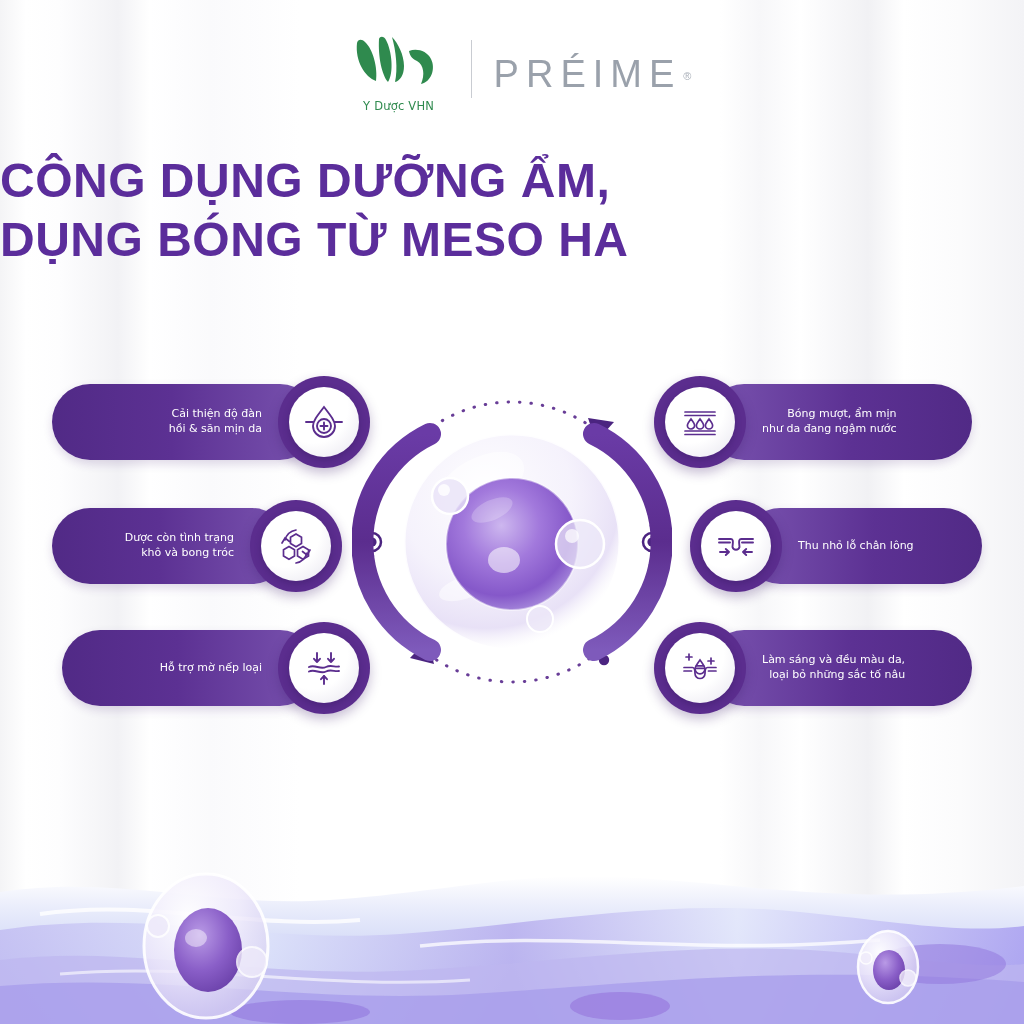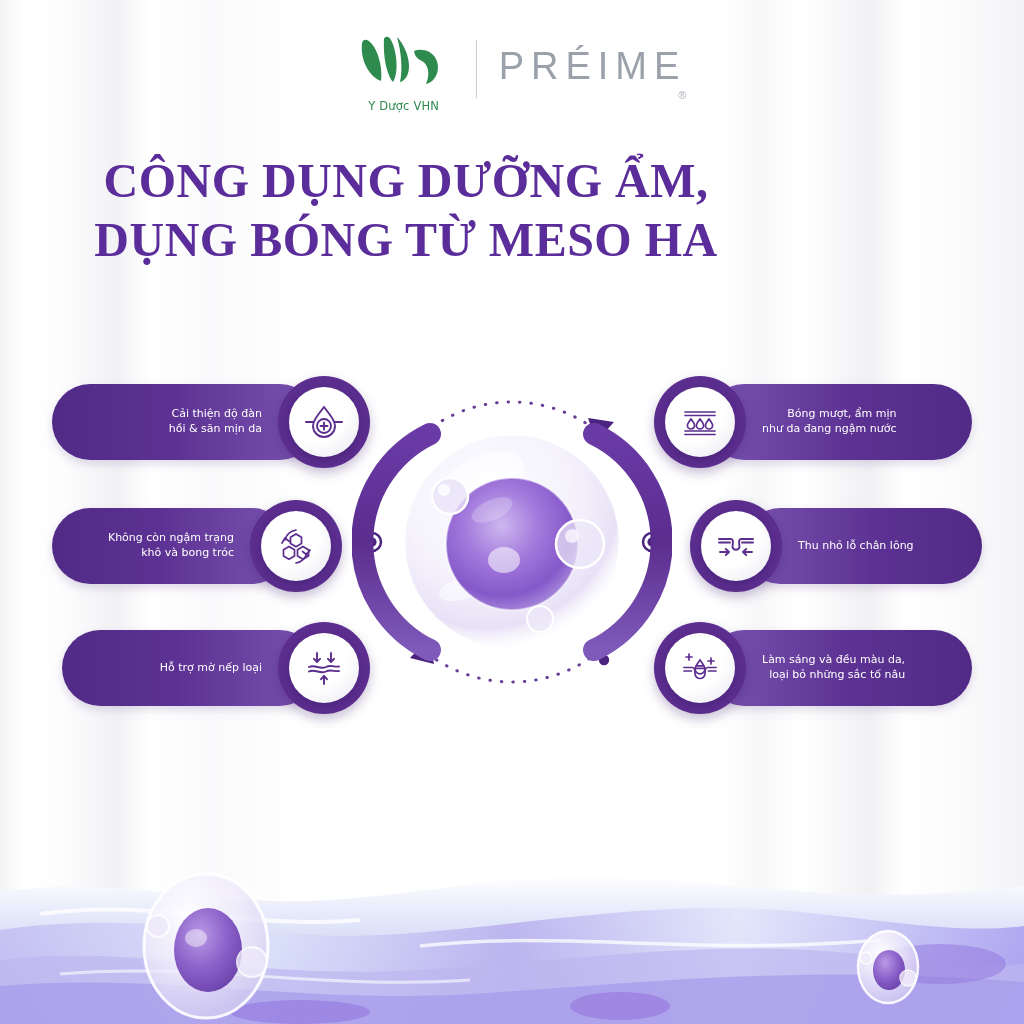--- a/index.html
+++ b/index.html
@@ -17,29 +17,29 @@
   }
 
   
   .logobar{position:absolute;left:0;top:28px;width:1024px;height:92px;
     display:flex;align-items:center;justify-content:center;gap:0px;}
   .vhn{display:flex;flex-direction:column;align-items:center;width:132px;}
   .vhn-mark{width:96px;height:52px;}
   .vhn-name{font-size:11.5px;color:#2f8a4e;letter-spacing:.2px;margin-top:12px;
     font-family:"DejaVu Sans",sans-serif;}
   .divider{width:1px;height:58px;background:#c9ccd2;margin:0 22px 10px 6px;}
-  .preime{display:flex;align-items:flex-end;flex-direction:column;}
+  .preime{display:flex;align-items:center;}
   .preime-text{font-size:38px;letter-spacing:7px;color:#9aa1ab;font-weight:300;
     font-family:"Liberation Sans",sans-serif;line-height:1;}
   .reg{font-size:11px;color:#aab0b9;margin-left:2px;margin-top:4px;}
 
   
-  .title{position:absolute;left:0;top:152px;width:812px;text-align:center;
+  .title{position:absolute;left:0;top:152px;width:812px;text-align:left;
     color:#5b2d9b;font-weight:bold;font-size:48px;line-height:1.22;
-    letter-spacing:.5px;font-family:Liberation Serif, serif;}
+    letter-spacing:.5px;font-family:Liberation Sans, sans-serif;}
   .title div{white-space:nowrap;}
 
   
   .water{position:absolute;left:0;bottom:0;width:1024px;height:190px;overflow:hidden;}
 
   
   .center{position:absolute;left:352px;top:392px;width:320px;height:300px;}
 
   
   .pill{position:absolute;height:92px;display:flex;align-items:center;}
@@ -167,21 +167,21 @@
           <circle cx="22" cy="26" r="7"></circle>
           <path d="M22 22.5 V29.5 M18.5 26 H25.5" stroke-linecap="round"></path>
           <path d="M4 22 H11 M33 22 H40" stroke-linecap="round"></path>
         </svg>
       </div>
     </div>
   </div>
 
   <div class="pill left" style="left:52px;top:500px;width:290px;">
     <div class="pill-bar"></div>
-    <div class="pill-text">Không còn ngậm trạng
+    <div class="pill-text">Dược còn tình trạng
 khô và bong tróc</div>
     <div class="disc">
       <div class="icon-circle">
         <svg width="44" height="44" viewBox="0 0 44 44" fill="none" stroke="#5b2d8e" stroke-width="1.7">
           <path d="M22 10 l5.5 3.2 v6.4 L22 22.8 l-5.5-3.2 v-6.4 Z"></path>
           <path d="M15 22.5 l5.5 3.2 v6.4 L15 35.3 l-5.5-3.2 v-6.4 Z"></path>
           <path d="M29 22.5 l5.5 3.2 v6.4 L29 35.3 l-5.5-3.2 v-6.4 Z"></path>
           <path d="M11 16 A14 14 0 0 1 22 6" stroke-linecap="round"></path>
           <path d="M33 29 A14 14 0 0 1 22 39" stroke-linecap="round"></path>
           <path d="M8 19 L11 14 L15.5 17.5" stroke-linecap="round"></path>

